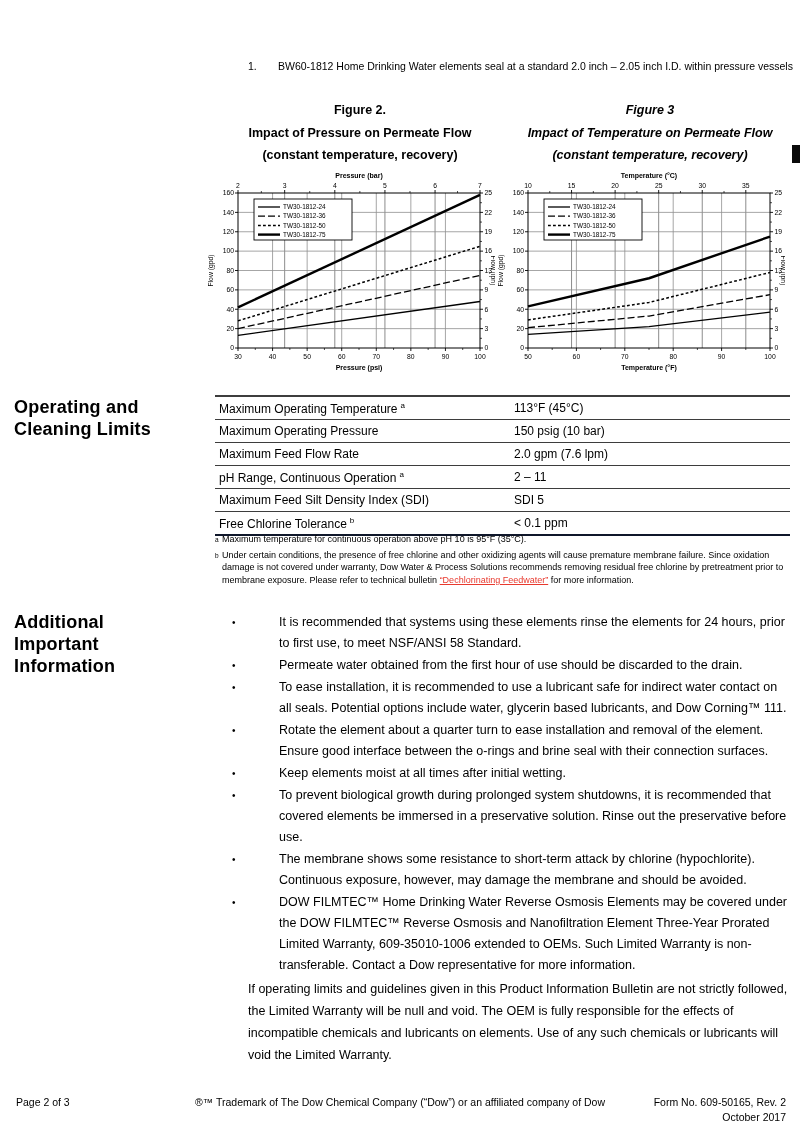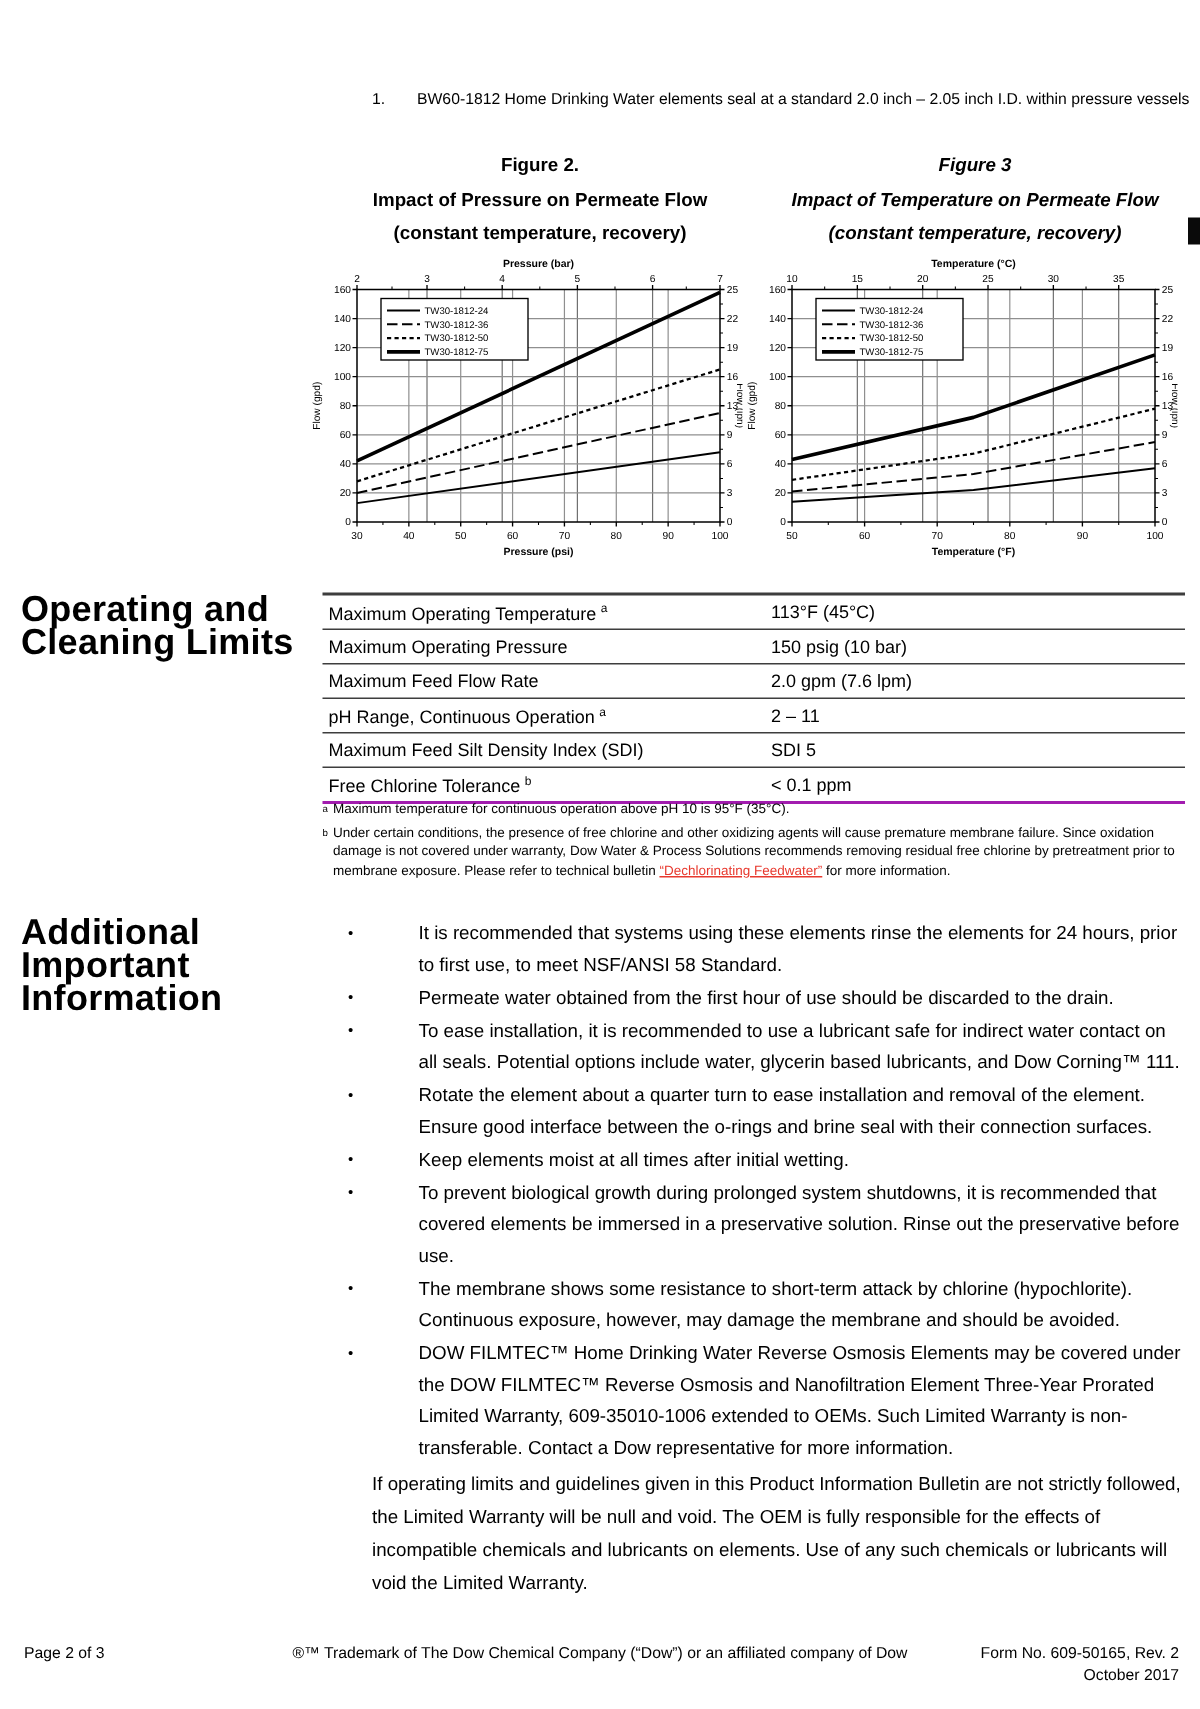--- a/index.html
+++ b/index.html
@@ -7,26 +7,26 @@
         font-family:"Liberation Sans",sans-serif;color:#000;}
   .note{position:absolute;left:248px;top:60px;font-size:10.5px;}
   .note .num{display:inline-block;width:30px;}
   .ftitle{position:absolute;width:290px;text-align:center;font-weight:700;font-size:12.5px;line-height:22.5px;}
   #fig2-title{left:215px;top:99px;}
   #fig3-title{left:505px;top:99px;font-style:italic;}
   svg{position:absolute;}
   svg text{font-family:"Liberation Sans",sans-serif;fill:#000;}
   #chart0{left:205px;top:170px;}
   #chart1{left:495px;top:170px;}
-  .shead{position:absolute;left:14px;font-size:24px;font-weight:700;line-height:22px;letter-spacing:.2px;}
+  .shead{position:absolute;left:14px;font-size:18px;font-weight:700;line-height:22px;letter-spacing:.2px;}
   #op-head{top:396px;}
   #add-head{top:611px;}
   #limits-table{position:absolute;left:215px;top:395px;width:575px;border-top:2px solid #3d3d3d;}
   .trow{display:flex;height:22px;align-items:center;border-bottom:1.5px solid #3d3d3d;font-size:12px;}
-  .trow:last-child{border-bottom:2px solid #a21caf;}
+  .trow:last-child{border-bottom:2px solid #0f172a;}
   .tlabel{width:295px;padding-left:4px;}
   .tlabel sup{font-size:8px;margin-left:3px;}
   .tvalue{flex:1;}
   #footnotes{position:absolute;left:215px;top:533px;width:575px;}
   .fnote{position:relative;padding-left:7px;font-size:9px;line-height:12.5px;margin-bottom:3px;}
   .fnote sup{position:absolute;left:0;top:1px;font-size:6.5px;}
   .red-link{text-decoration:underline;}
   #bullets{position:absolute;left:230px;top:612px;width:562px;}
   .bullet{display:flex;margin-bottom:1px;}
   .bm{width:18px;flex:none;font-size:10px;line-height:21px;padding-left:2px;}

